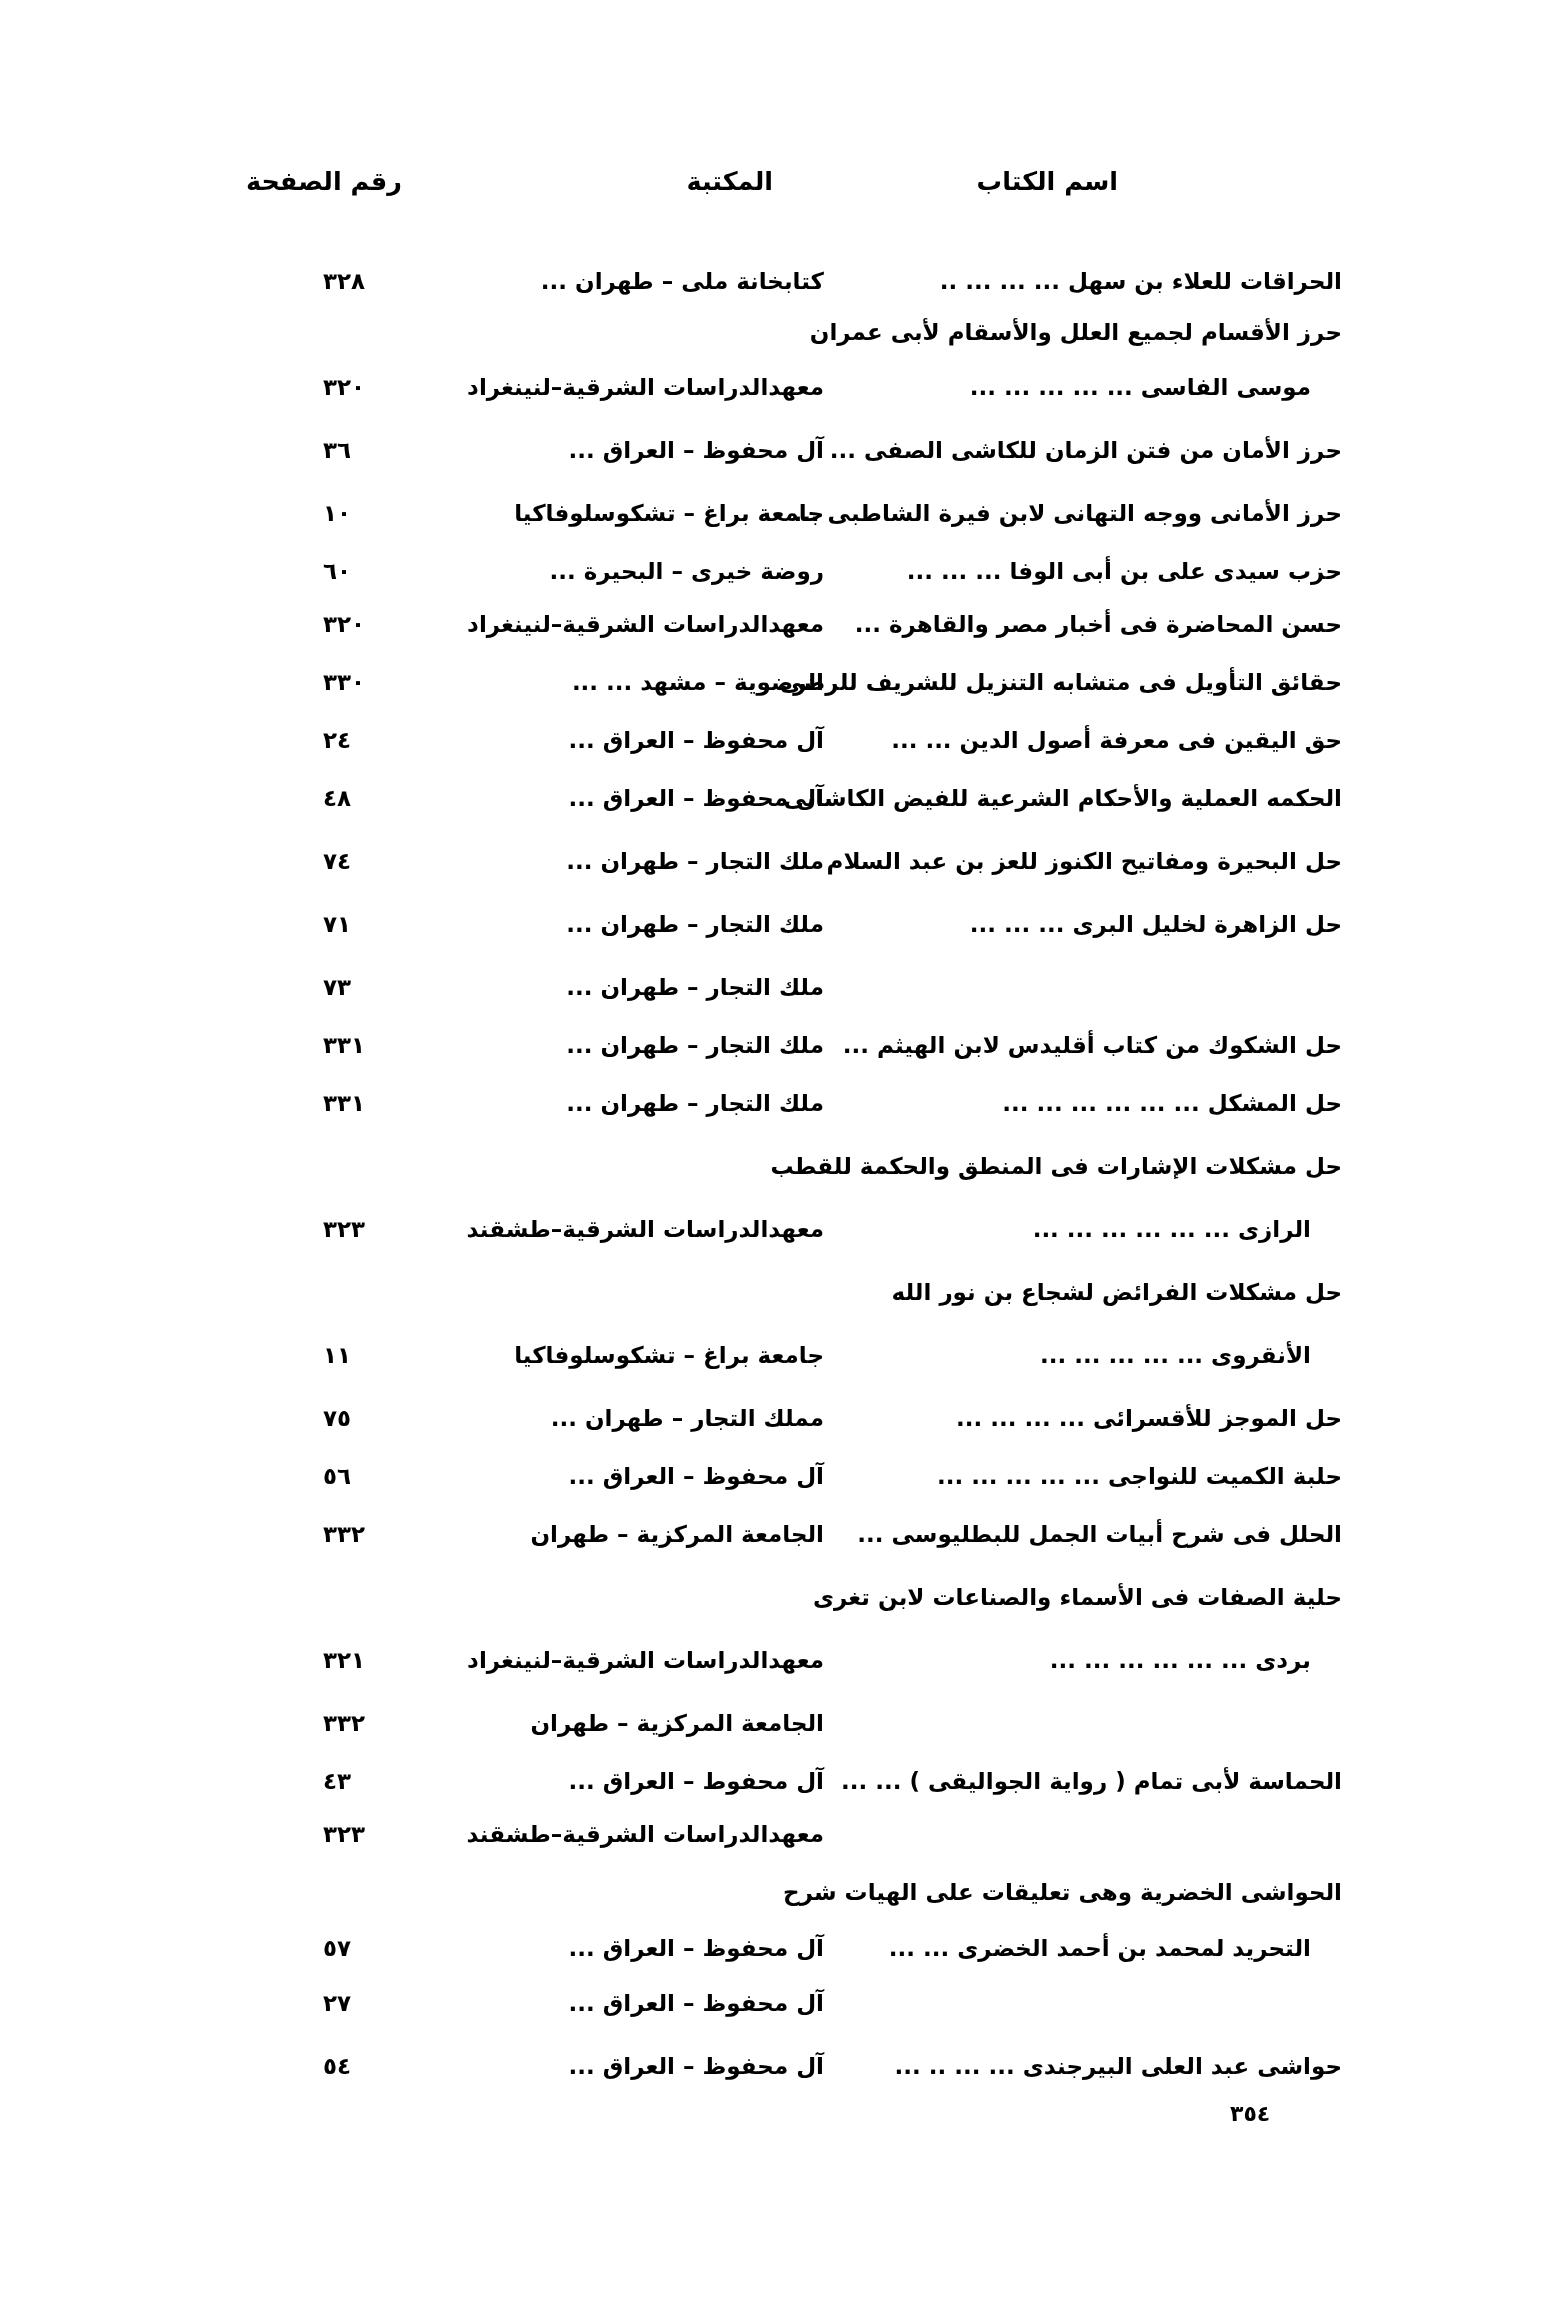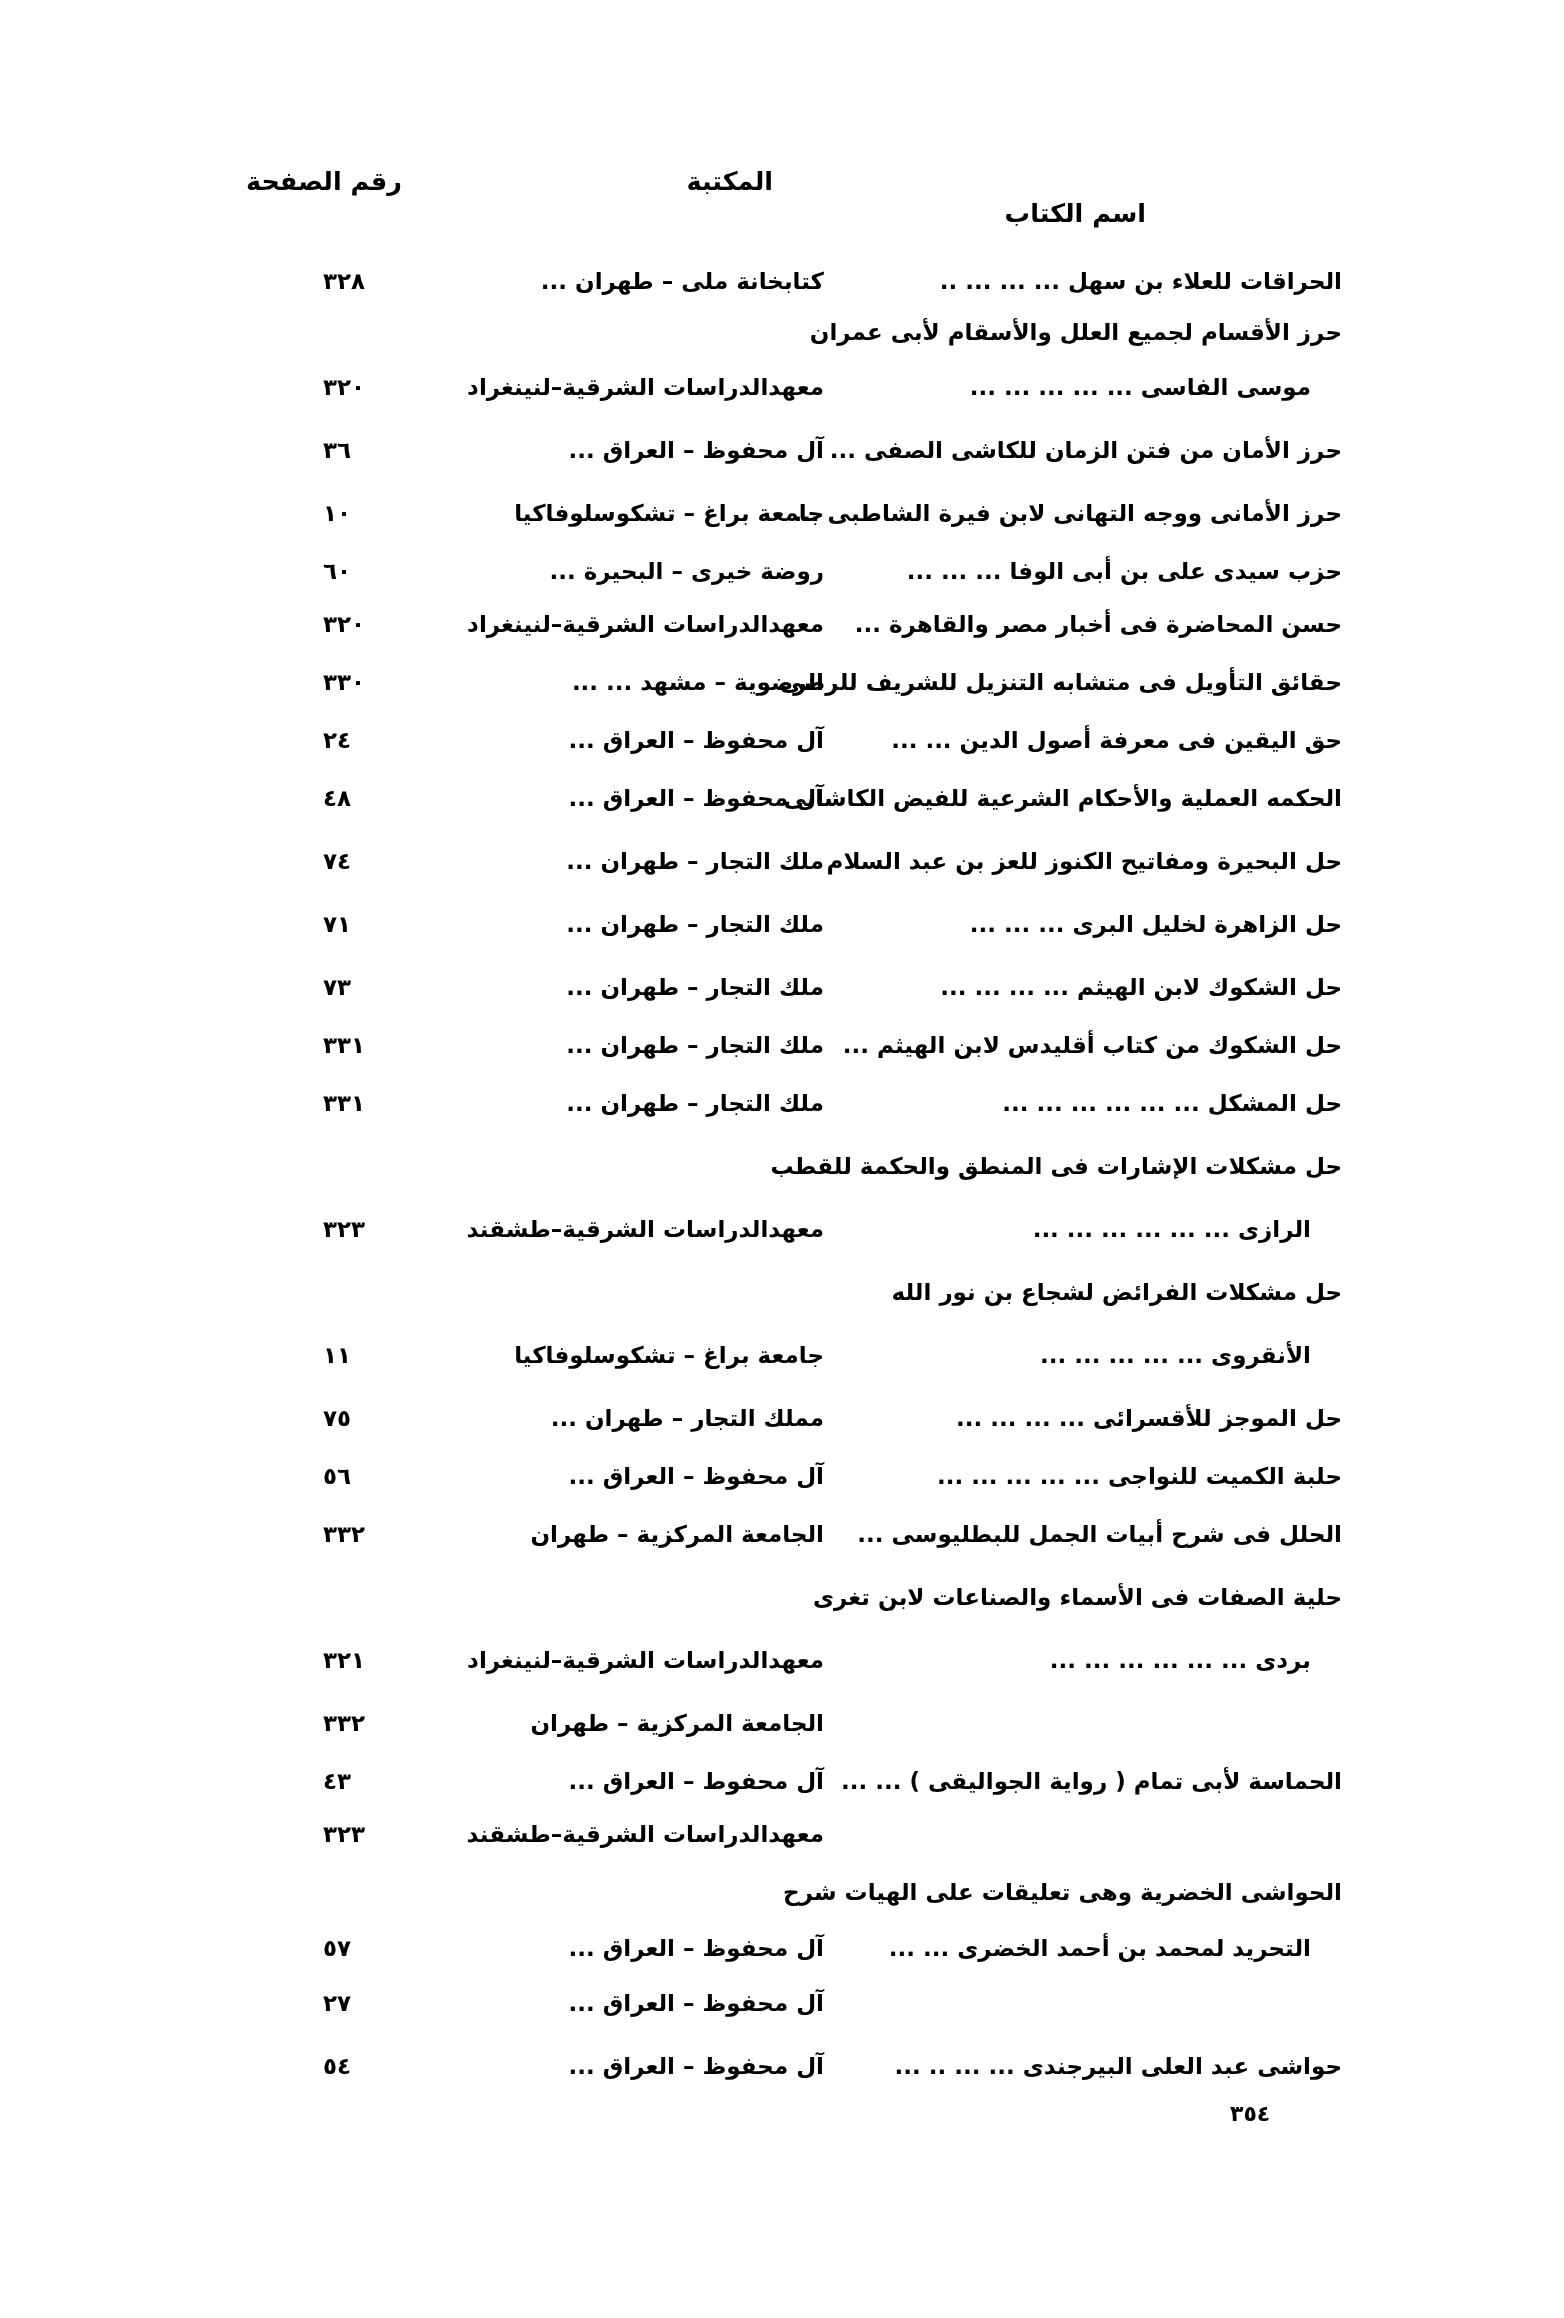--- a/index.html
+++ b/index.html
@@ -24,21 +24,21 @@
     .header {
       position: absolute;
       top: 166px;
       left: 246px;
       width: 1096px;
       height: 51px;
       font-weight: bold;
       font-size: 25.5px;
     }
     .header span { position: absolute; top: 0; white-space: nowrap; }
-    .h-title  { right: 196px; margin-top: 32px; }
+    .h-title  { right: 224px; }
     .h-library{ right: 569px; margin-left: 43px; }
     .h-page   { left: 0; }
 
     .rows {
       position: absolute;
       top: 255px;
       left: 323px;
       width: 1019px;
     }
     .row {
@@ -138,21 +138,20 @@
       <span class="title">حل البحيرة ومفاتيح الكنوز للعز بن عبد السلام</span>
       <span class="library">ملك التجار – طهران ...</span>
       <span class="page-num">٧٤</span>
     </div>
     <div class="row tall">
       <span class="title">حل الزاهرة لخليل البرى ... ... ...</span>
       <span class="library">ملك التجار – طهران ...</span>
       <span class="page-num">٧١</span>
     </div>
     <div class="row tall">
-      <span class="title">حل الشكوك لابن الهيثم ... ... ... ...</span>
       <span class="library">ملك التجار – طهران ...</span>
       <span class="page-num">٧٣</span>
     </div>
     <div class="row">
       <span class="title">حل الشكوك من كتاب أقليدس لابن الهيثم ...</span>
       <span class="library">ملك التجار – طهران ...</span>
       <span class="page-num">٣٣١</span>
     </div>
     <div class="row tall">
       <span class="title">حل المشكل ... ... ... ... ... ...</span>

